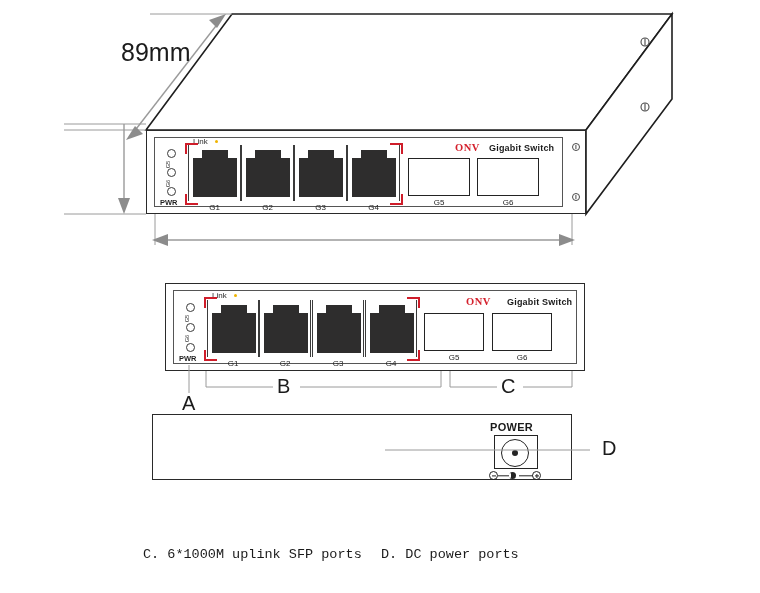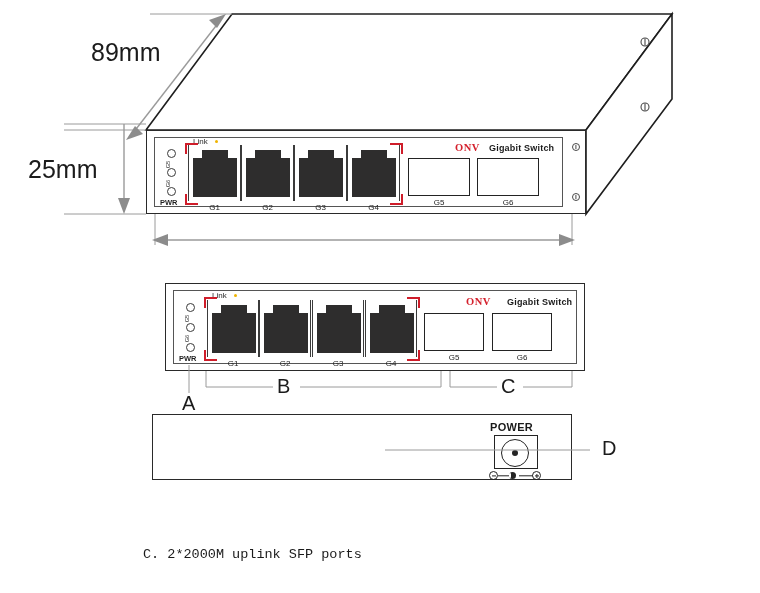--- a/index.html
+++ b/index.html
@@ -178,22 +178,21 @@
     </g>
 
     <g>
       <circle cx="645" cy="42" r="4" fill="#ffffff" stroke="#4a4a4a" stroke-width="1.1"></circle>
       <line x1="645" y1="38.5" x2="645" y2="45.5" stroke="#4a4a4a" stroke-width="1.1"></line>
       <circle cx="645" cy="107" r="4" fill="#ffffff" stroke="#4a4a4a" stroke-width="1.1"></circle>
       <line x1="645" y1="103.5" x2="645" y2="110.5" stroke="#4a4a4a" stroke-width="1.1"></line>
     </g>
   </svg>
 
-  <div class="dim-text abs" style="left:91px;top:38px;text-align:center;">89mm</div>
-  <div class="dim-text abs" style="left:28px;top:155px;">25mm</div>
+  <div class="dim-text abs" style="left:121px;top:38px;text-align:center;">89mm</div>
 
   <div class="panel" style="left:146px;top:130px;width:440px;height:84px;">
     <div class="panel-inner">
 
       <div class="led-col">
         <div class="led" style="top:5px;"></div>
         <div class="led-lab rot" style="top:17px;">G5</div>
         <div class="led" style="top:24px;"></div>
         <div class="led-lab rot" style="top:36px;">G6</div>
         <div class="led" style="top:43px;"></div>
@@ -351,15 +350,16 @@
           <div class="v"></div>
       </div>
     </div>
   </div>
 
   <svg class="abs" style="left:0;top:414px;" width="760" height="66">
     <line x1="385" y1="36" x2="590" y2="36" stroke="#9a9a9a" stroke-width="1"></line>
   </svg>
   <div class="cl-letter" style="left:602px;top:437px;">D</div>
 
-  <div class="legend" style="left:143px;top:544px;">C. 2*2000M uplink SFP ports</div>
+  <div class="legend" style="left:143px;top:544px;">C. 6*1000M uplink SFP ports</div>
+  <div class="legend" style="left:381px;top:544px;">D. DC power ports</div>
 
 </div>
 
 </body></html>

